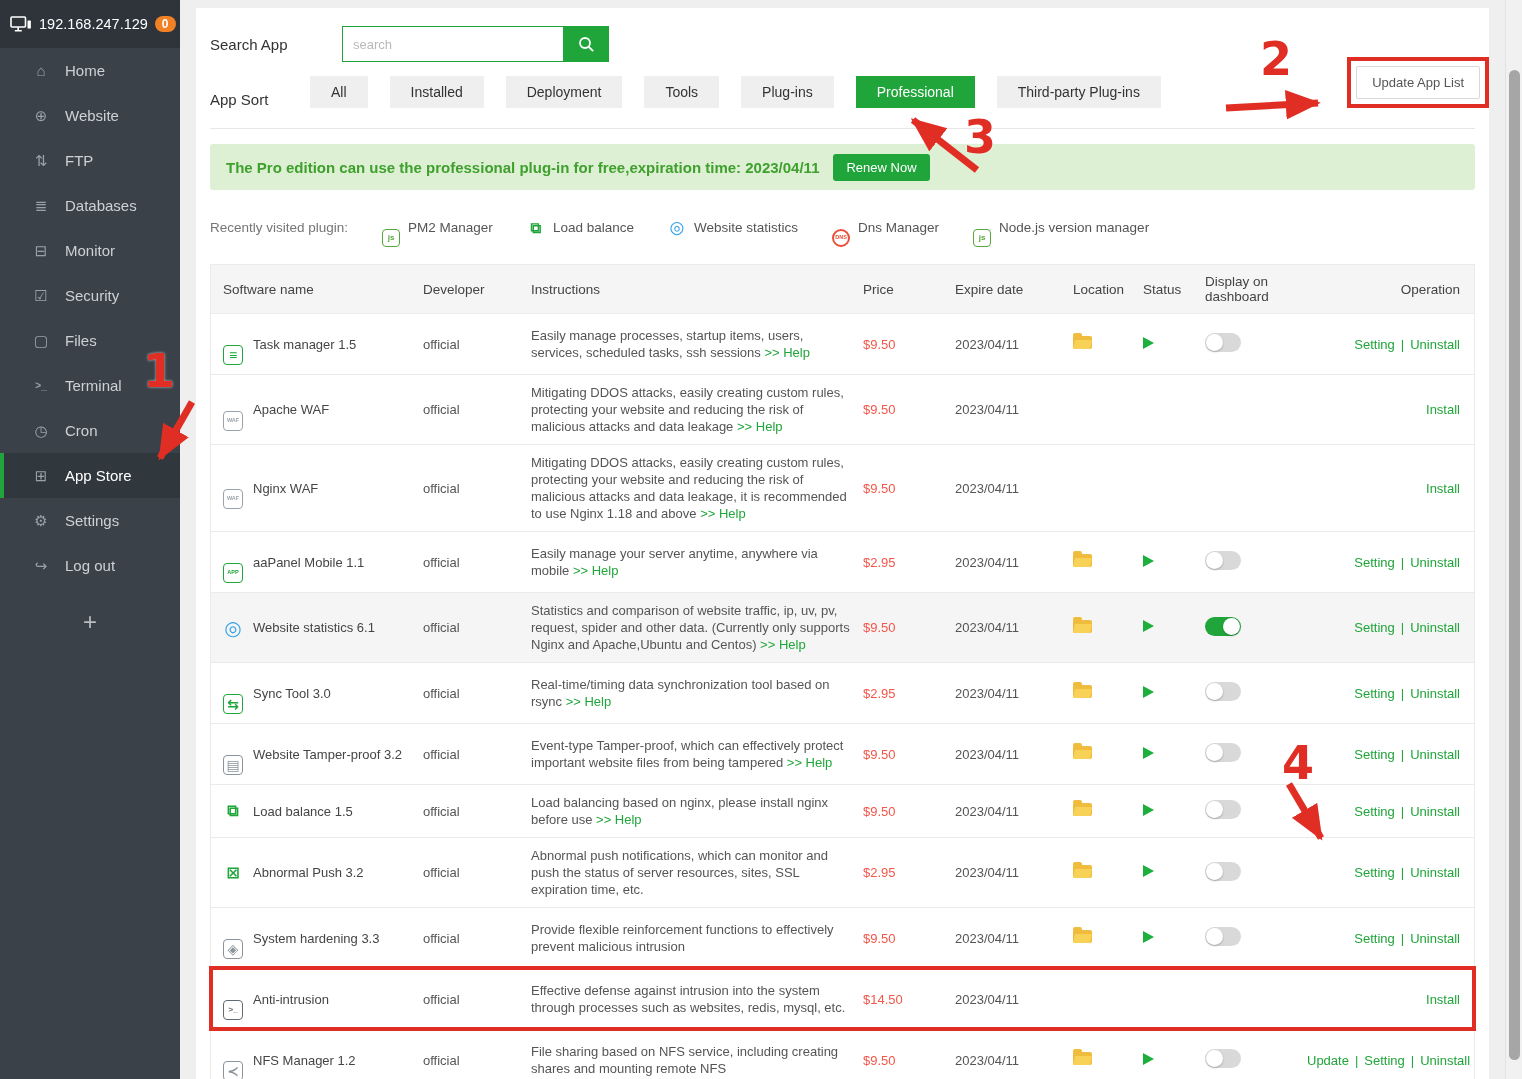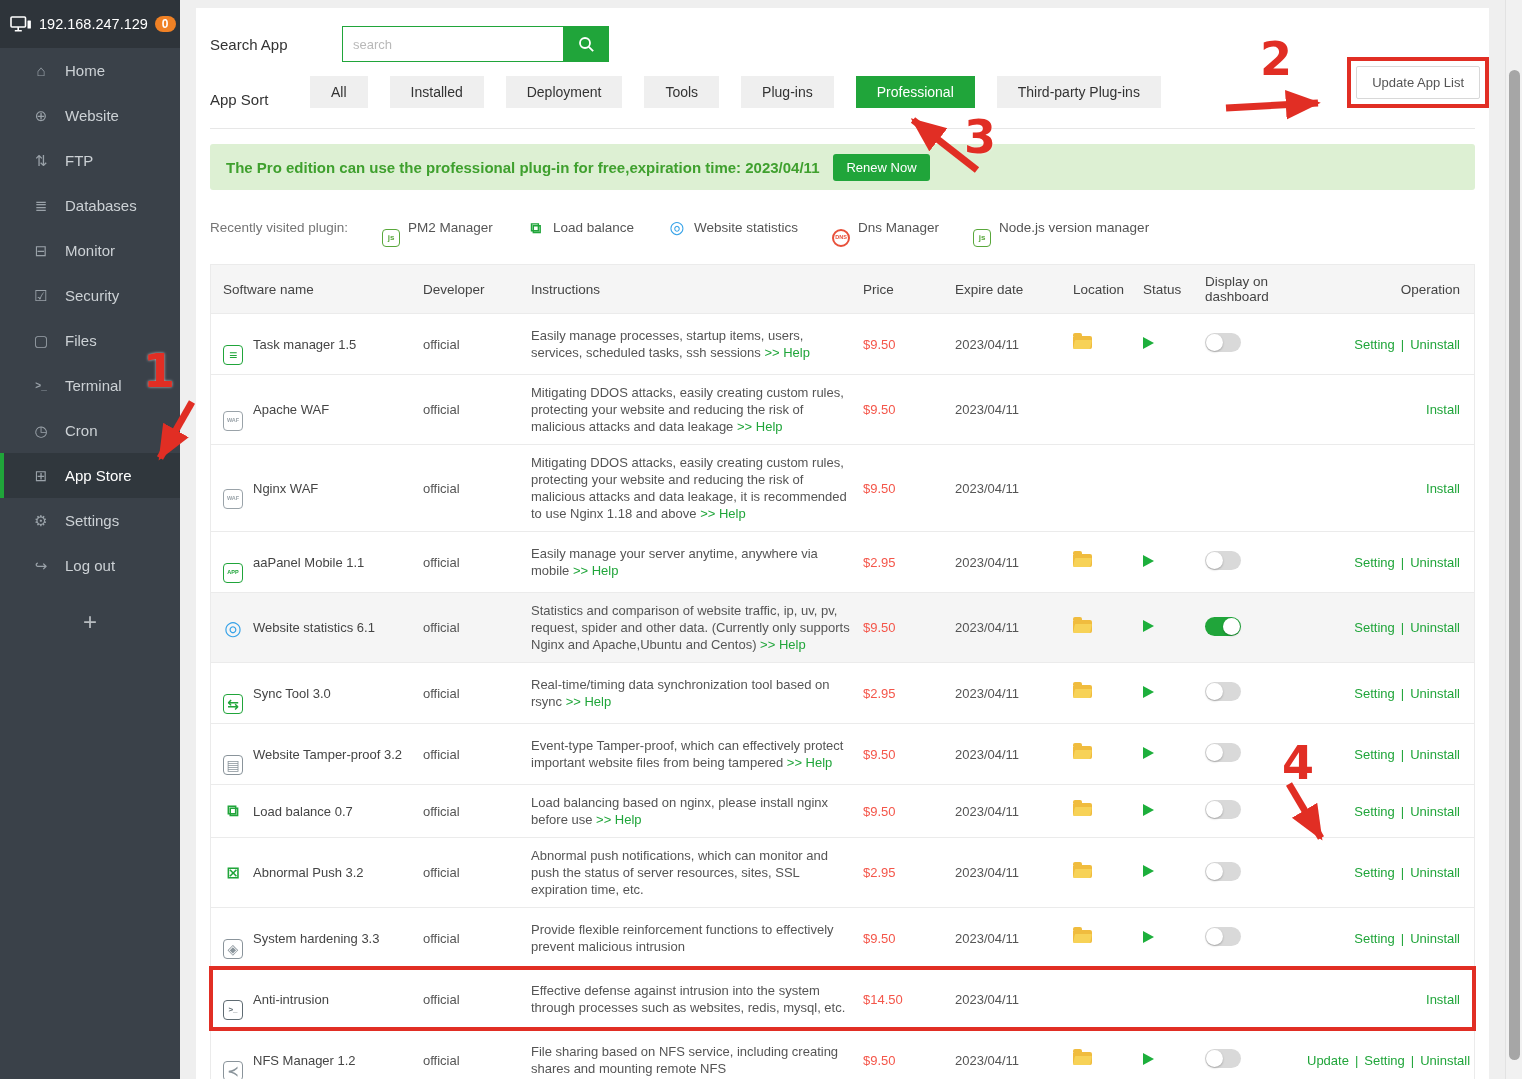--- a/index.html
+++ b/index.html
@@ -345,21 +345,21 @@
             <div class="cell price">$9.50</div>
             <div class="cell">2023/04/11</div>
             <div class="cell"><span class="folder-icon"></span></div>
             <div class="cell"><span class="play-icon"></span></div>
             <div class="cell"><span class="toggle"><span class="knob"></span></span></div>
             <div class="cell ops"><span class="op-link">Setting</span><span class="op-sep">|</span><span class="op-link">Uninstall</span></div>
           </div>
           <div class="trow">
             <div class="cell name-cell">
               <span class="mini-icon" style="color: rgb(32, 165, 58); font-size: 16px;">⧉</span>
-              <span>Load balance 0.7</span>
+              <span>Load balance 1.5</span>
             </div>
             <div class="cell">official</div>
             <div class="cell instr">Load balancing based on nginx, please install nginx before use<span class="help-link"> &gt;&gt; Help</span></div>
             <div class="cell price">$9.50</div>
             <div class="cell">2023/04/11</div>
             <div class="cell"><span class="folder-icon"></span></div>
             <div class="cell"><span class="play-icon"></span></div>
             <div class="cell"><span class="toggle"><span class="knob"></span></span></div>
             <div class="cell ops"><span class="op-link">Setting</span><span class="op-sep">|</span><span class="op-link">Uninstall</span></div>
           </div>

